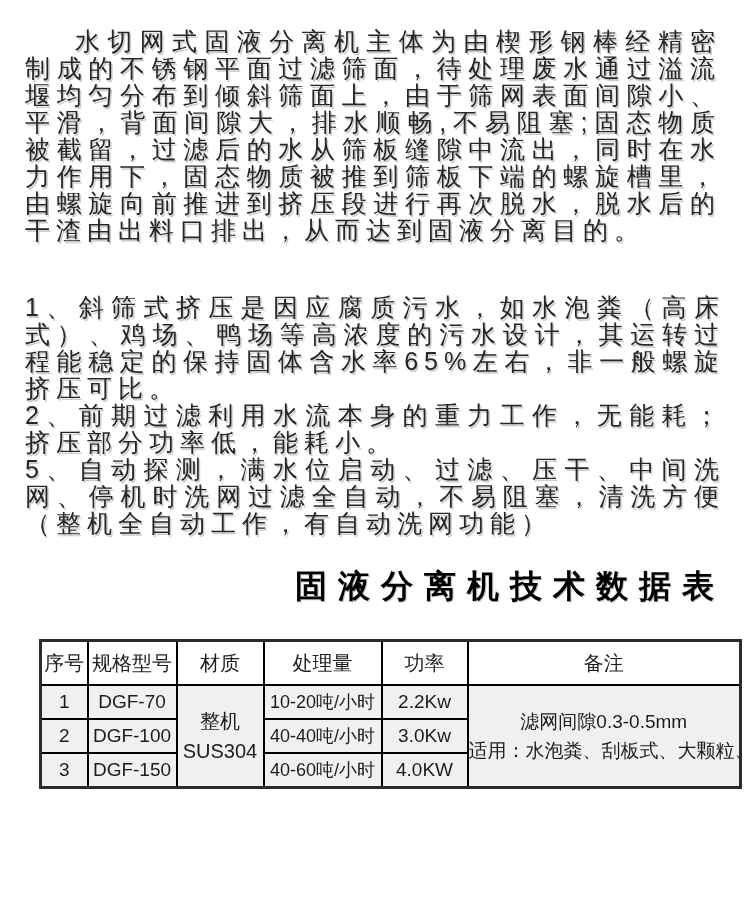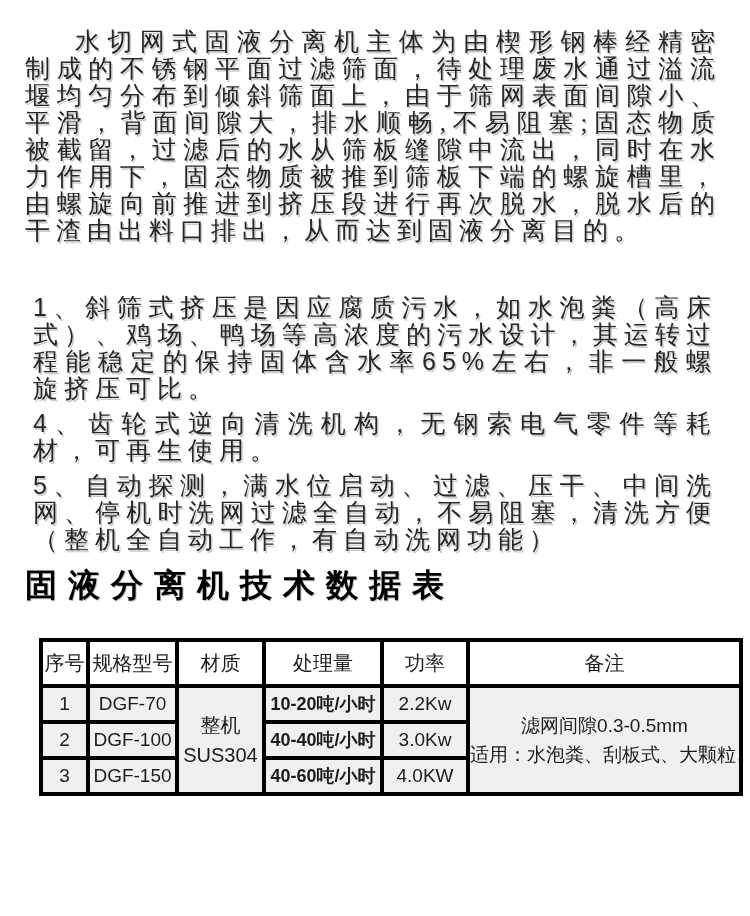--- a/index.html
+++ b/index.html
@@ -15,43 +15,42 @@
     font-size:25px;
     line-height:27px;
     letter-spacing:6px;
     text-align:justify;
     color:#262626;
     text-shadow:1.5px 1.5px 0 rgba(110,110,110,0.35);
   }
   .intro{
     margin:0 4px 50px 0;
     text-indent:2em;
-    font-family:Liberation Serif, serif;
   }
-  .features p{margin:8px;}
+  .features p{margin:0;}
   .table-title{
-    margin:11px 0 30px 0;
-    text-align:left;
+    margin:28px 0 30px 0;
+    text-align:right;
     font-size:32px;
     font-weight:bold;
     letter-spacing:11px;
     color:#000;
     text-shadow:1px 1px 0 rgba(90,90,90,0.35);
   }
   table.spec{
     border-collapse:collapse;
     margin-left:14px;
     width:700px;
     table-layout:fixed;
     font-size:19px;
     color:#1c1c1c;
     border:3px solid #2b2b2b;
   }
   table.spec th, table.spec td{
-    border:4px solid #000000;
+    border:2px solid #000000;
     text-align:center;
     vertical-align:middle;
     padding:0;
     overflow:hidden;
     white-space:nowrap;
   }
   table.spec th{
     height:42px;
     font-weight:normal;
     font-size:20px;
@@ -67,38 +66,38 @@
     font-size:20px;
   }
   td.remarks-cell{
     background:#ffffff;
     text-align:left;
     padding:2px 8px;
     font-size:19px;
     line-height:1.55;
     white-space:normal;
   }
-  .capacity{font-size:18px;font-weight:bold;}
+  .capacity{font-size:18px;}
   col.c-no{width:47px;}
   col.c-model{width:89px;}
   col.c-material{width:87px;}
   col.c-capacity{width:118px;}
   col.c-power{width:86px;}
   col.c-remarks{width:273px;}
 </style>
 </head>
 <body>
 
 <div class="doc">
 
   <p class="body-text intro">水切网式固液分离机主体为由楔形钢棒经精密制成的不锈钢平面过滤筛面，待处理废水通过溢流堰均匀分布到倾斜筛面上，由于筛网表面间隙小、平滑，背面间隙大，排水顺畅,不易阻塞;固态物质被截留，过滤后的水从筛板缝隙中流出，同时在水力作用下，固态物质被推到筛板下端的螺旋槽里，由螺旋向前推进到挤压段进行再次脱水，脱水后的干渣由出料口排出，从而达到固液分离目的。</p>
 
   <div class="features">
     <p class="body-text">1、斜筛式挤压是因应腐质污水，如水泡粪（高床式）、鸡场、鸭场等高浓度的污水设计，其运转过程能稳定的保持固体含水率65%左右，非一般螺旋挤压可比。</p>
-    <p class="body-text">4、齿轮式逆向清洗机构，无钢索电气零件等耗材，可再生使用。</p>
+    <p class="body-text">2、前期过滤利用水流本身的重力工作，无能耗；挤压部分功率低，能耗小。</p>
     <p class="body-text">5、自动探测，满水位启动、过滤、压干、中间洗网、停机时洗网过滤全自动，不易阻塞，清洗方便（整机全自动工作，有自动洗网功能）</p>
   </div>
 
   <h1 class="table-title">固液分离机技术数据表</h1>
 
   <table class="spec">
     <colgroup>
       <col class="c-no">
         <col class="c-model">
         <col class="c-material">

